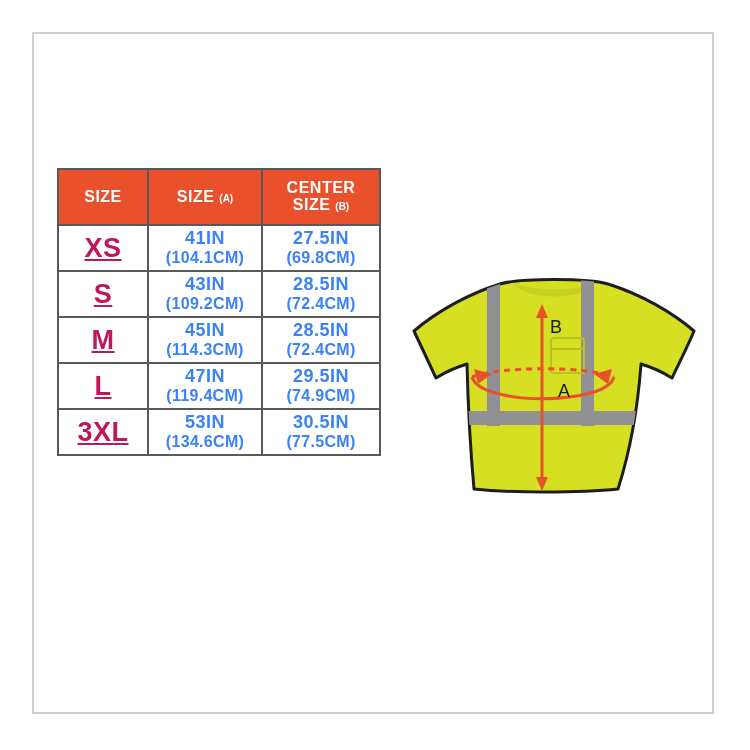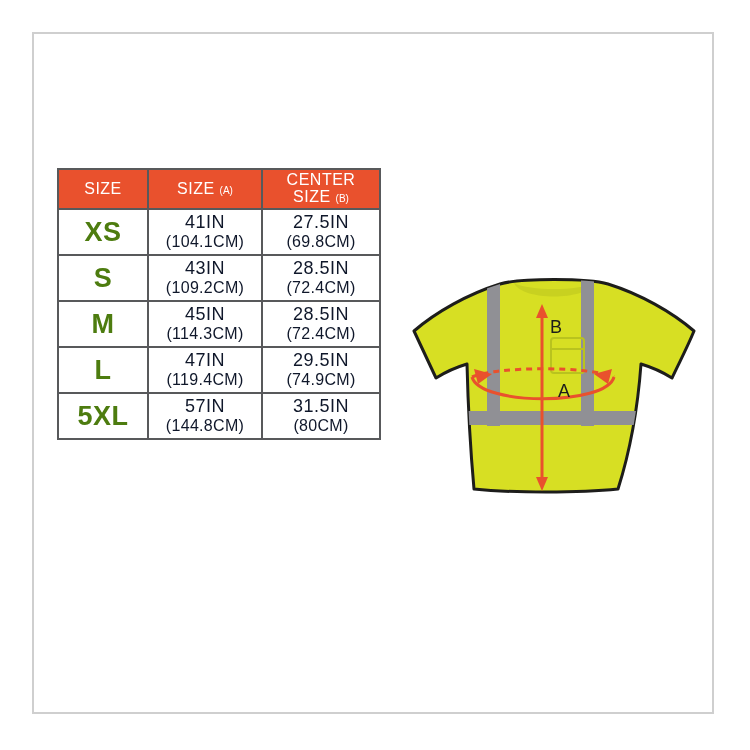--- a/index.html
+++ b/index.html
@@ -17,30 +17,30 @@
     border-collapse:collapse;table-layout:fixed;background:#ffffff;
   }
   table.size-chart col.c-size{width:90px;}
   table.size-chart col.c-torso{width:114px;}
   table.size-chart col.c-back{width:118px;}
   table.size-chart th, table.size-chart td{
     border:2px solid #58595b;text-align:center;vertical-align:middle;padding:0;
     box-sizing:border-box;
   }
   table.size-chart thead th{
-    background:#e9512d;color:#ffffff;height:40px;
-    font-weight:normal;font-size:16px;letter-spacing:0.5px;line-height:1.05;
+    background:#e9512d;color:#ffffff;height:56px;
+    font-weight:bold;font-size:16px;letter-spacing:0.5px;line-height:1.05;
   }
   th.h-size{font-size:20px;letter-spacing:1px;}
   .hdr-key{font-size:10px;letter-spacing:0;}
   table.size-chart tbody td{height:46px;}
   td.size-cell{
-    color:#4d7c0f;font-weight:bold;font-size:27px;letter-spacing:0.5px;
+    color:#be185d;font-weight:bold;font-size:27px;letter-spacing:0.5px;text-decoration:underline;
   }
-  td.val-cell{color:#0f172a;}
+  td.val-cell{color:#3b82f6;font-weight:bold;}
   .val-in{font-size:18px;line-height:1.1;letter-spacing:0.5px;}
   .val-cm{font-size:16px;line-height:1.1;letter-spacing:0.3px;}
   
   .shirt-diagram{
     position:absolute;left:403px;top:270px;width:304px;height:236px;
   }
   .shirt-diagram svg{display:block;width:100%;height:100%;}
 </style>
 </head>
 <body>
@@ -102,28 +102,28 @@
       <td class="val-cell">
           <div class="val-in">47IN</div>
           <div class="val-cm">(119.4CM)</div>
         </td>
       <td class="val-cell">
           <div class="val-in">29.5IN</div>
           <div class="val-cm">(74.9CM)</div>
         </td>
     </tr>
     <tr>
-      <td class="size-cell">5XL</td>
+      <td class="size-cell">3XL</td>
       <td class="val-cell">
-          <div class="val-in">57IN</div>
-          <div class="val-cm">(144.8CM)</div>
+          <div class="val-in">53IN</div>
+          <div class="val-cm">(134.6CM)</div>
         </td>
       <td class="val-cell">
-          <div class="val-in">31.5IN</div>
-          <div class="val-cm">(80CM)</div>
+          <div class="val-in">30.5IN</div>
+          <div class="val-cm">(77.5CM)</div>
         </td>
     </tr>
   </tbody>
 </table>
 
 <div class="shirt-diagram">
   <svg viewBox="403 270 304 236" xmlns="http://www.w3.org/2000/svg">
     <defs>
       <clipPath id="shirtClip">
         <path d="M 500 284

